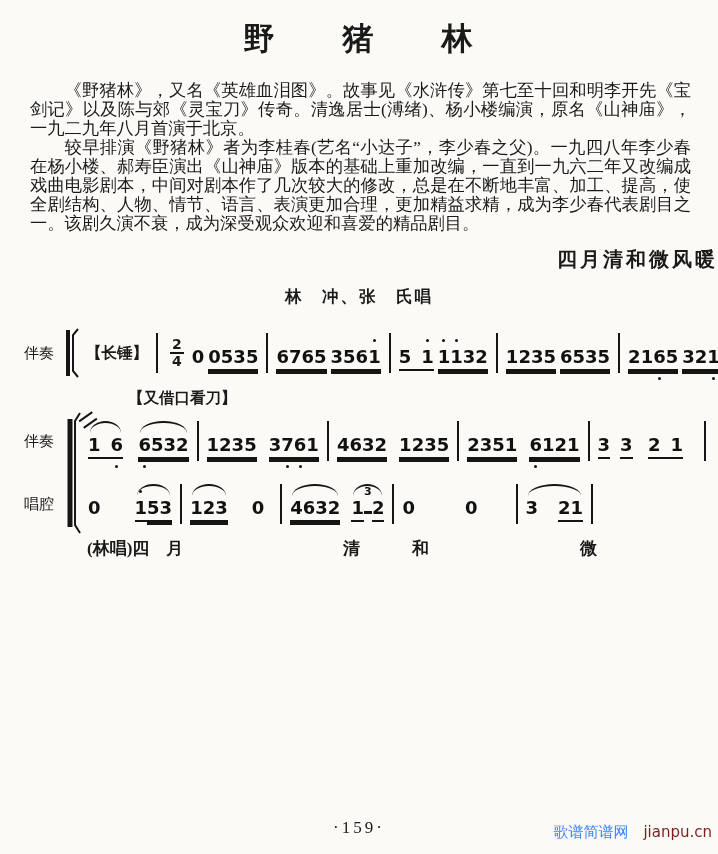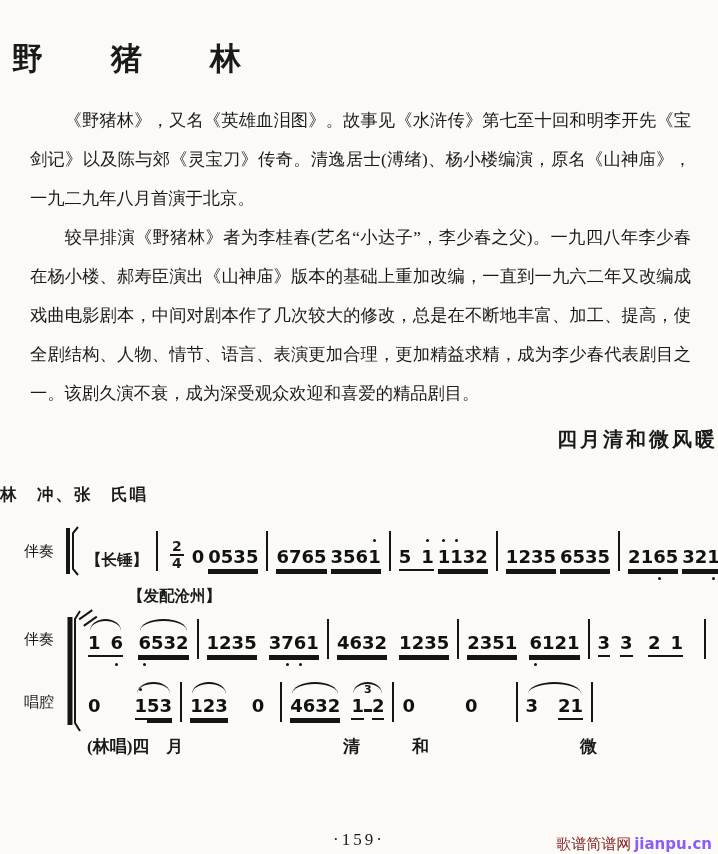--- a/index.html
+++ b/index.html
@@ -3,32 +3,32 @@
 <meta charset="utf-8">
 <style>
   html,body{margin:0;padding:0}
   body{
     width:718px;height:854px;position:relative;overflow:hidden;
     background:#fbfaf7;color:#1a1a1a;
     font-family:"Liberation Serif","DejaVu Serif",serif;
   }
   .page{position:relative;width:100%;height:100%}
   h1.title{
-    margin:12px;padding-top:26px;text-align:left;
+    margin:0;padding-top:18px;text-align:center;
     font-size:31px;font-weight:bold;letter-spacing:2px;
   }
   .content{margin:21px 27px 0 30px;text-align:justify}
-  .content p{margin:0;text-indent:2em;font-size:17.3px;line-height:39px}
+  .content p{margin:0;text-indent:2em;font-size:17.3px;line-height:19px}
   h2.song-title{margin:13px 0 0;text-align:right;font-size:20px;font-weight:bold;letter-spacing:3px}
-  .singers{margin-top:31px;text-align:left;font-size:16.5px;letter-spacing:2px;font-weight:bold}
+  .singers{margin-top:13px;text-align:center;font-size:16.5px;letter-spacing:2px;font-weight:bold}
 
   
   .mline{display:flex;align-items:center;margin:16px 6px 0 24px;height:58px}
   .mlabel{width:40px;font-size:15px;flex:none}
-  .tokens{display:flex;align-items:flex-end;flex:1;min-width:0}
+  .tokens{display:flex;align-items:center;flex:1;min-width:0}
   .sp{display:inline-block;flex:0 1 auto;height:1px}
   .bar{width:2px;height:40px;background:#151515;margin:0 6px;flex:none;align-self:center}
   .grp{position:relative;display:inline-flex;flex:none;margin:0 2px;padding-top:10px}
   .nt{
     position:relative;display:inline-block;min-width:10px;text-align:center;
     font-family:"DejaVu Sans","Liberation Sans",sans-serif;font-weight:bold;
     font-size:18px;line-height:24px;color:#111;
   }
   .u0{border-bottom:2px solid transparent}
   .u1{border-bottom:2px solid #151515}
@@ -56,22 +56,22 @@
   .srow{display:flex;align-items:center;min-width:0}
 
   .lyrics{position:relative;height:26px;margin-top:0;font-size:17px;font-weight:bold}
   .lyrics span{position:absolute;top:0;white-space:nowrap}
 
   .footer{position:absolute;left:0;right:0;bottom:12px;height:24px}
   .pageno{position:absolute;left:50%;transform:translateX(-50%);
           font-size:17px;letter-spacing:3px}
   .wm{position:absolute;right:6px;bottom:0;font-size:15px;
       font-family:"DejaVu Sans","Liberation Sans",sans-serif}
-  .wm .wm-site{color:#7f1d1d}
-  .wm .wm-url{color:#8b5cf6;font-weight:bold;margin-left:3px}
+  .wm .wm-site{color:#3b82f6}
+  .wm .wm-url{color:#7f1d1d;font-weight:normal;margin-left:15px}
 </style>
 </head>
 <body>
 
 <div class="page">
 
   <h1 class="title">野　　猪　　林</h1>
 
   <div class="content">
     <p>《野猪林》，又名《英雄血泪图》。故事见《水浒传》第七至十回和明李开先《宝剑记》以及陈与郊《灵宝刀》传奇。清逸居士(溥绪)、杨小楼编演，原名《山神庙》，一九二九年八月首演于北京。</p>
@@ -155,21 +155,21 @@
         <i class="sp" style="flex-basis: 7px;"></i>
         <span class="grp">
           <span class="nt u2">3</span>
           <span class="nt u2">2</span>
           <span class="nt u2">1<i class="db"></i></span>
         </span>
         <i class="sp" style="flex-basis: 7px;"></i>
       </div>
   </div>
 
-  <div class="banshi">【发配沧州】</div>
+  <div class="banshi">【又借口看刀】</div>
 
   <div class="system2">
     <span class="mlabel2" style="grid-column:1;grid-row:1">伴奏</span>
     <span class="mlabel2" style="grid-column:1;grid-row:2">唱腔</span>
     <svg class="brace" width="18" height="124" viewBox="0 0 18 124" preserveAspectRatio="none">
       <line x1="6" y1="8" x2="6" y2="116" stroke="#151515" stroke-width="5"></line>
       <polyline points="16,2 11,10 11,114 16,122" fill="none" stroke="#151515" stroke-width="2"></polyline>
     </svg>
     <div class="srow" style="grid-column:3;grid-row:1" id="line-accomp">
         <span class="grp">

